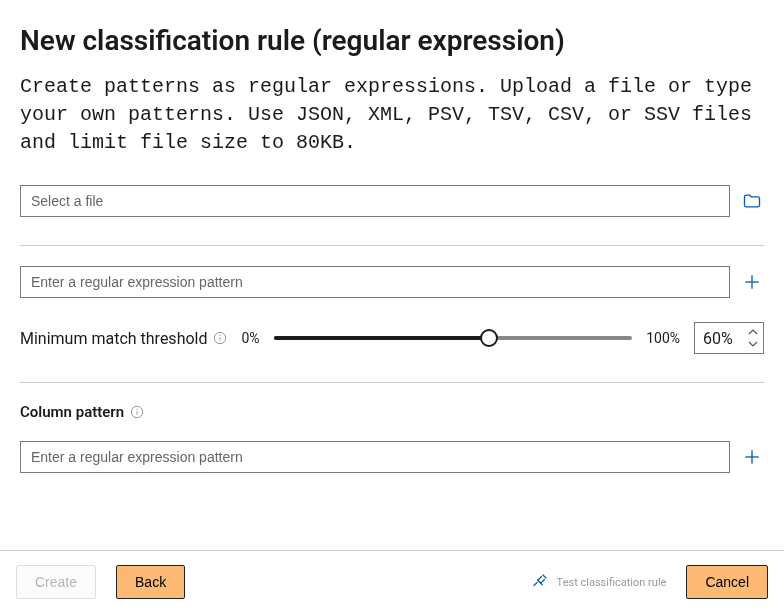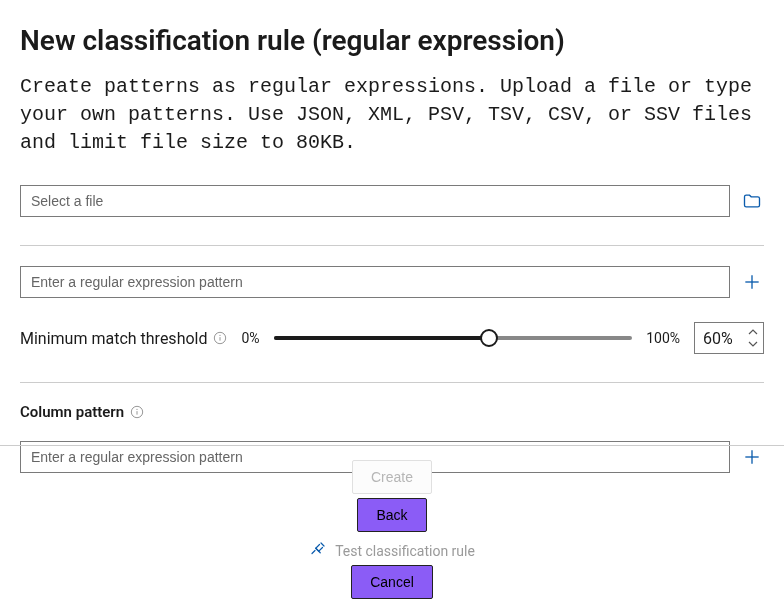--- a/index.html
+++ b/index.html
@@ -149,45 +149,44 @@
     color: #555;
   }
   .spin-btn svg { width: 10px; height: 6px; }
   .footer {
     position: absolute;
     left: 0; right: 0; bottom: 0;
     border-top: 1px solid #ccc;
     padding: 14px 16px;
     display: flex;
     align-items: center;
-    gap: 4px;
-    flex-direction: column;
+    gap: 20px;
   }
   .btn {
     height: 34px;
     padding: 0 18px;
     border: 1px solid #222;
-    background: #8b5cf6;
+    background: #fdba74;
     font-size: 14px;
     cursor: pointer;
     border-radius: 2px;
   }
   .btn.disabled {
     color: #b6b6b6;
     border-color: #e0e0e0;
     background: #fcfcfc;
     cursor: default;
   }
   .spacer { flex: 1; }
   .test-link {
     display: flex;
     align-items: center;
     gap: 8px;
     color: #9a9a9a;
-    font-size: 14px;
+    font-size: 11px;
   }
   .test-link .plug-icon { color: #0b5cad; }
   .plug-icon svg { width: 18px; height: 18px; }
 </style>
 </head>
 <body>
 
 <div class="page">
   <h1 class="title">New classification rule (regular expression)</h1>
   <p class="desc">Create patterns as regular expressions. Upload a file or type your own patterns. Use JSON, XML, PSV, TSV, CSV, or SSV files and limit file size to 80KB.</p>

